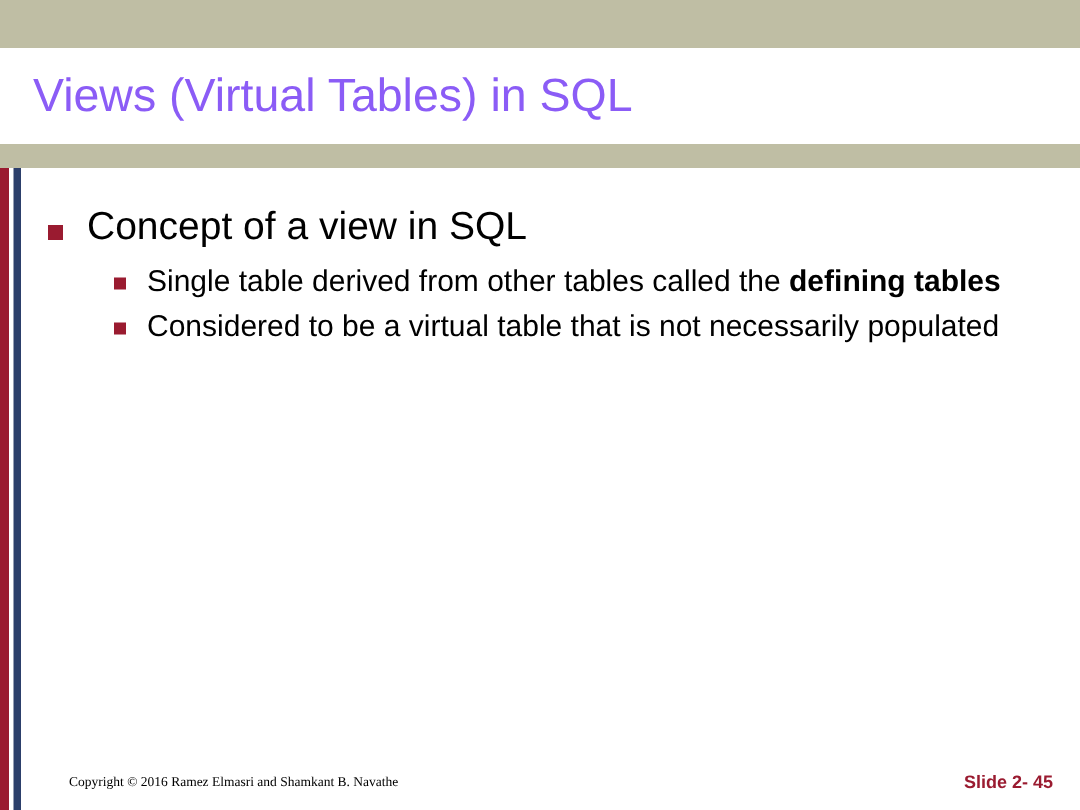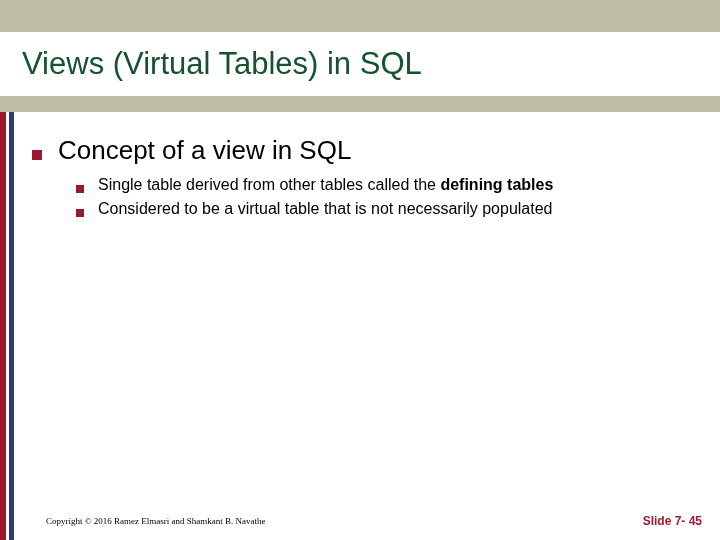--- a/index.html
+++ b/index.html
@@ -20,21 +20,21 @@
     position: absolute;
     top: 32px; left: 0; right: 0;
     height: 64px;
     background: #ffffff;
     display: flex;
     align-items: center;
     padding-left: 22px;
   }
   .title-text {
     font-size: 31px;
-    color: #14532d;
+    color: #8b5cf6;
     font-weight: 400;
   }
   .underline-band {
     position: absolute;
     top: 96px; left: 0; right: 0;
     height: 16px;
     background: #bfbea4;
   }
   .body-area {
     position: absolute;
@@ -86,21 +86,21 @@
   .sublist {
     margin-top: 8px;
     margin-left: 44px;
   }
   .sub-row {
     display: flex;
     align-items: flex-start;
     margin-bottom: 4px;
   }
   .lvl2-text {
-    font-size: 16px;
+    font-size: 20px;
     line-height: 1.3;
   }
   .lvl2-text b { font-weight: 700; }
   .footer {
     position: absolute;
     left: 0; right: 0; bottom: 0;
     height: 30px;
   }
   .copyright {
     position: absolute;
@@ -154,17 +154,17 @@
         </div>
         <div class="sub-row">
           <div class="sq-small"></div>
           <div class="lvl2-text">Considered to be a virtual table that is not necessarily populated</div>
         </div>
       </div>
     </div>
 
     <div class="footer">
       <div class="copyright">Copyright © 2016 Ramez Elmasri and Shamkant B. Navathe</div>
-      <div class="slide-num">Slide 7- 45</div>
+      <div class="slide-num">Slide 2- 45</div>
     </div>
   </div>
 
 </div>
 
 </body></html>

